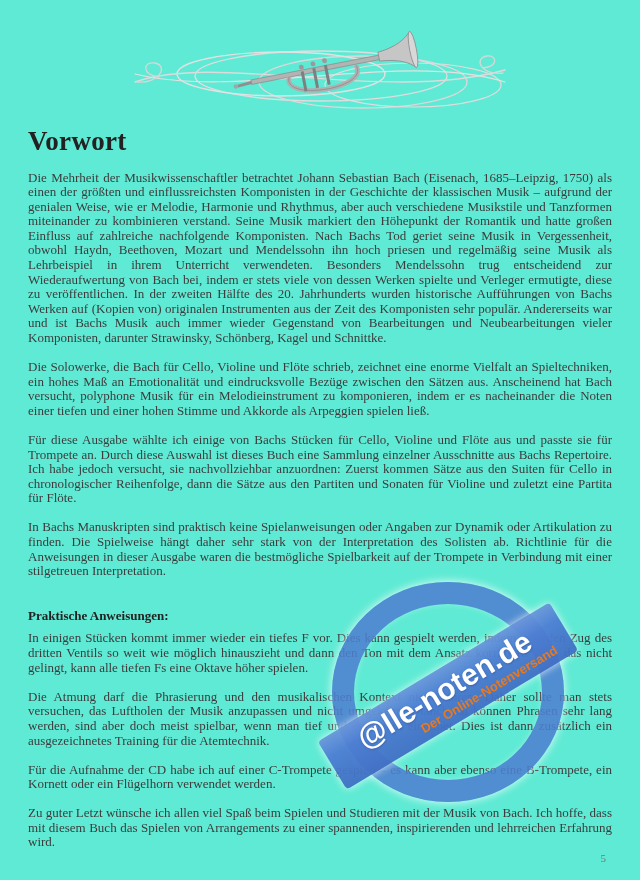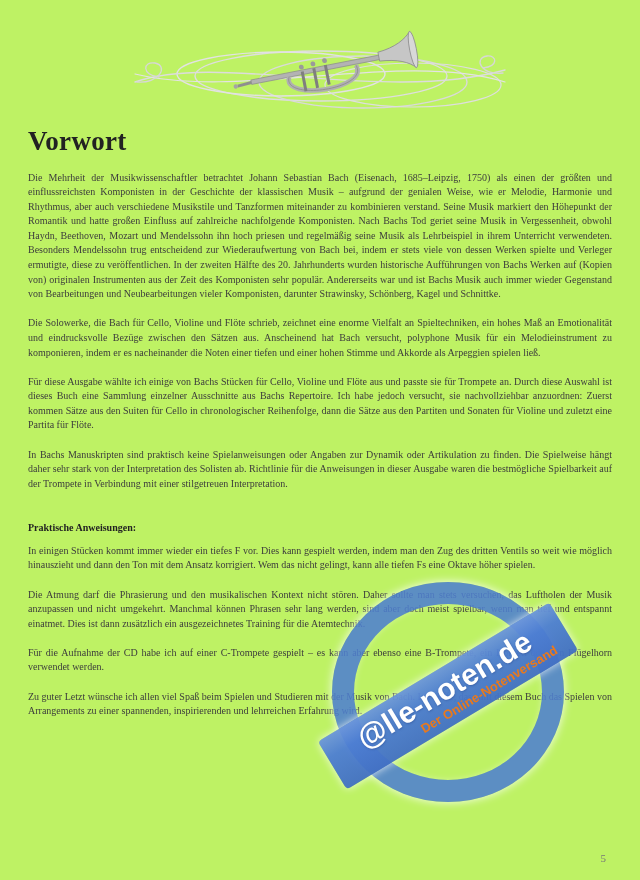--- a/index.html
+++ b/index.html
@@ -1,42 +1,42 @@
 <!DOCTYPE html>
 <html><head>
 <meta charset="utf-8">
 <style>
   html, body { margin: 0; padding: 0; background: #e9e9e9; }
   .page {
     position: relative;
     width: 640px;
     height: 880px;
     margin: 0 auto;
-    background: #bef264;
+    background: #5eead4;
     overflow: hidden;
     font-family: "Liberation Serif", "DejaVu Serif", serif;
     color: #3c3c3c;
   }
   .illustration {
     display: block;
     margin: 30px auto 0 auto;
     width: 378px;
     height: 86px;
   }
   h1.title {
     margin: 10px 28px 0 28px;
     font-size: 27px;
     line-height: 30px;
     font-weight: bold;
     color: #222222;
     letter-spacing: 0.3px;
   }
   .content {
     margin: 6px 28px 0 28px;
-    font-size: 10px;
+    font-size: 13px;
     line-height: 14.6px;
     text-align: justify;
   }
   .content p { margin: 14.5px 0; }
   .content p.section-heading {
     font-weight: bold;
     color: #222222;
     margin: 30px 0 0 0;
     text-align: left;
   }

